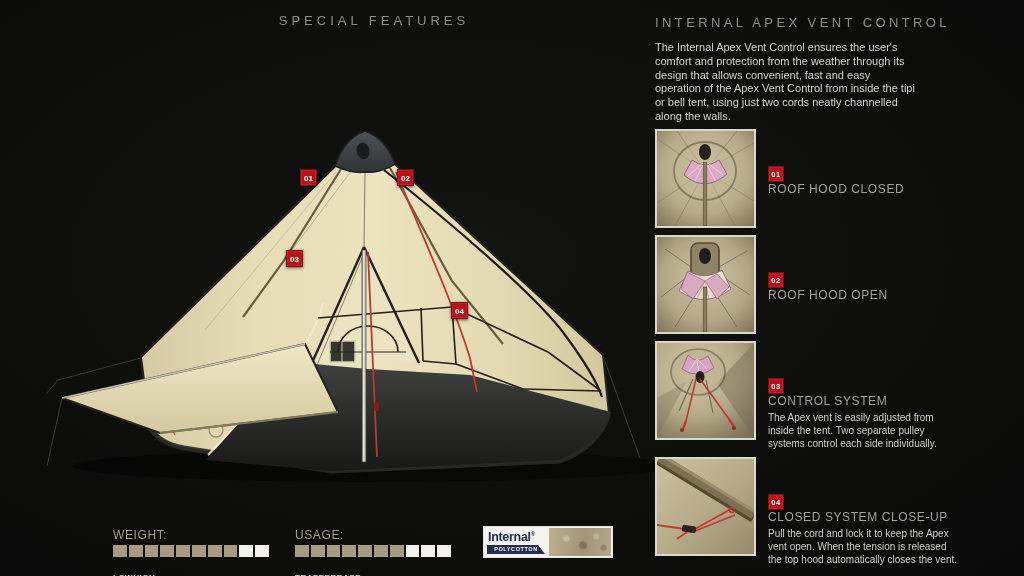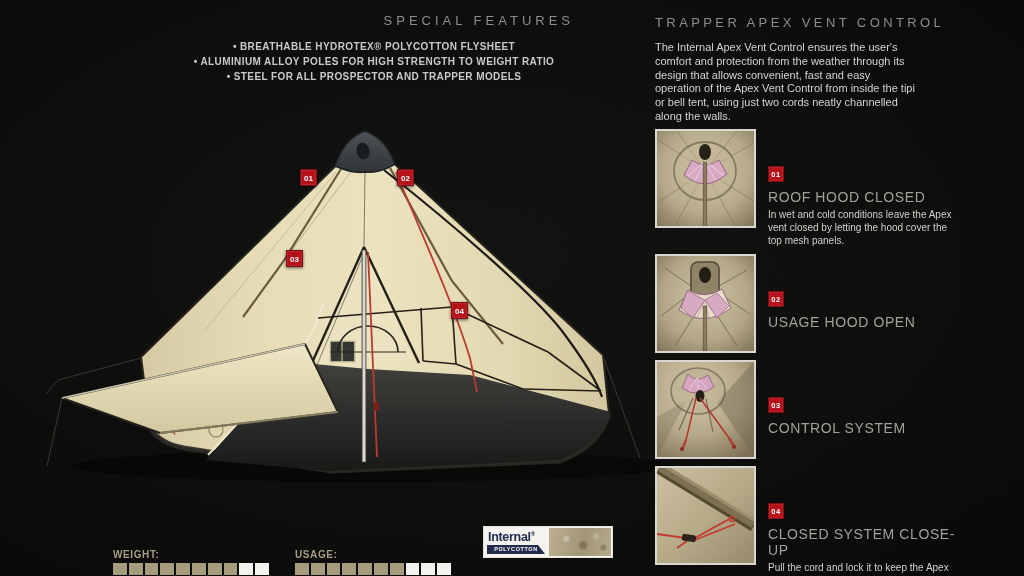--- a/index.html
+++ b/index.html
@@ -5,21 +5,21 @@
   html,body{margin:0;padding:0;background:#000;}
   .stage{
     position:relative;width:1024px;height:576px;overflow:hidden;
     background:radial-gradient(ellipse at 45% 45%, #131312 0%, #0e0e0d 55%, #090909 100%);
     font-family:"Liberation Sans", sans-serif;
     -webkit-font-smoothing:antialiased;
   }
   
   .features{position:absolute;left:174px;top:13px;width:400px;text-align:center;}
   .section-title{
-    font-size:13px;letter-spacing:4px;color:#8d8d8d;font-weight:400;text-align:right;
+    font-size:13px;letter-spacing:4px;color:#8d8d8d;font-weight:400;
   }
   .features .bullets{margin-top:11px;}
   .features .bullet{
     font-size:10px;line-height:15px;color:#c9c9c9;letter-spacing:.4px;font-weight:700;
   }
   
   .apex-head{position:absolute;left:655px;top:15px;width:360px;}
   .apex-head .section-title{letter-spacing:3.4px;text-align:left;}
   .apex-intro{
     position:absolute;left:655px;top:41px;width:262px;
@@ -32,32 +32,32 @@
     background:#b3a788;flex:0 0 auto;
   }
   .thumb svg{display:block;width:97px;height:95px;}
   .apex-item .itext{margin-left:12px;padding-top:34px;width:190px;}
   .badge{
     display:inline-block;width:16px;height:16px;line-height:16px;text-align:center;
     background:var(--accent-red,#b5121a);color:#fff;font-size:7.5px;font-weight:700;
     border:1px solid #7f0d13;box-shadow:inset 0 0 0 1px rgba(255,255,255,.07);
     box-sizing:border-box;letter-spacing:.5px;
   }
-  .item-title{font-size:14px;color:#a3a19c;letter-spacing:.6px;margin-top:7px;}
+  .item-title{font-size:12px;color:#a3a19c;letter-spacing:.6px;margin-top:0;}
   .item-text{font-size:10px;line-height:13px;color:#d0d0cd;margin-top:3px;}
   
   .marker{
     position:absolute;width:17px;height:17px;line-height:17px;text-align:center;
     background:var(--accent-red,#b5121a);color:#fff;font-size:8px;font-weight:700;
     border:1px solid #7f0d13;box-shadow:0 1px 3px rgba(0,0,0,.6), inset 0 0 0 1px rgba(255,255,255,.08);
     box-sizing:border-box;
   }
   
   .scale{position:absolute;}
-  .scale-label{font-size:10px;letter-spacing:.6px;color:#a69d87;margin-bottom:3px;font-weight:700;margin-top:21px;}
+  .scale-label{font-size:12px;letter-spacing:.6px;color:#a69d87;margin-bottom:3px;font-weight:400;}
   .sq-row{display:flex;}
   .sq{width:14px;height:12px;margin-right:2px;}
   .sq-filled{background:var(--tan,#a79b7d);}
   .sq-empty{background:#f2f1ed;}
   .scale-ends{display:flex;justify-content:flex-start;margin-top:16px;
     font-size:8px;color:#d9d4c7;letter-spacing:.5px;font-weight:700;}
   
   .logo{
     position:absolute;left:483px;top:526px;width:130px;height:32px;
     background:#f4f3ef;border:1px solid #e6e4dd;box-sizing:border-box;
@@ -206,29 +206,24 @@
     </g>
   </svg>
 
   <div class="marker" style="left:300px;top:169px;">01</div>
   <div class="marker" style="left:397px;top:169px;">02</div>
   <div class="marker" style="left:286px;top:250px;">03</div>
   <div class="marker" style="left:451px;top:302px;">04</div>
 
   <div class="features">
     <div class="section-title">SPECIAL FEATURES</div>
-    <div class="bullets">
-      <div class="bullet">• BREATHABLE HYDROTEX® POLYCOTTON FLYSHEET</div>
-      <div class="bullet">• ALUMINIUM ALLOY POLES FOR HIGH STRENGTH TO WEIGHT RATIO</div>
-      <div class="bullet">• STEEL FOR ALL PROSPECTOR AND TRAPPER MODELS</div>
-    </div>
   </div>
 
   <div class="apex-head">
-    <div class="section-title">TRAPPER APEX VENT CONTROL</div>
+    <div class="section-title">INTERNAL APEX VENT CONTROL</div>
   </div>
   <div class="apex-intro">The Internal Apex Vent Control ensures the user's comfort and protection from the weather through its design that allows convenient, fast and easy operation of the Apex Vent Control from inside the tipi or bell tent, using just two cords neatly channelled along the walls.</div>
 
   <div class="apex-items">
 
     <div class="apex-item">
       <div class="thumb">
         <svg viewBox="0 0 97 95">
           <defs>
               <radialGradient id="t1bg" cx="0.5" cy="0.42" r="0.75">
@@ -257,21 +252,20 @@
               <path d="M48,30 L48,53"></path>
               <path d="M48,30 L58,49"></path>
               <path d="M48,30 L66,44"></path>
           </g>
           <rect x="46.2" y="31" width="3.6" height="64" fill="#8a7c5b" stroke="#57492f" stroke-width="0.6"></rect>
         </svg>
       </div>
       <div class="itext">
         <span class="badge">01</span>
         <div class="item-title">ROOF HOOD CLOSED</div>
-        <div class="item-text">In wet and cold conditions leave the Apex vent closed by letting the hood cover the top mesh panels.</div>
       </div>
     </div>
 
     <div class="apex-item">
       <div class="thumb">
         <svg viewBox="0 0 97 95">
           <defs>
               <radialGradient id="t2bg" cx="0.5" cy="0.45" r="0.75">
             <stop offset="0" stop-color="#cfc4a4"></stop>
                 <stop offset="0.6" stop-color="#b2a686"></stop>
@@ -294,21 +288,21 @@
           <path d="M48,44 L60,37 L72,50 L60,62 Z" fill="#d5a5c1" opacity="0.9" stroke="#94657f" stroke-width="0.8"></path>
           <g stroke="#b98cab" stroke-width="0.7">
               <path d="M48,44 L40,62"></path>
               <path d="M48,44 L52,63"></path>
             </g>
           <rect x="46.2" y="50" width="3.6" height="45" fill="#8a7c5b" stroke="#57492f" stroke-width="0.6"></rect>
         </svg>
       </div>
       <div class="itext">
         <span class="badge">02</span>
-        <div class="item-title">USAGE HOOD OPEN</div>
+        <div class="item-title">ROOF HOOD OPEN</div>
       </div>
     </div>
 
     <div class="apex-item">
       <div class="thumb">
         <svg viewBox="0 0 97 95">
           <defs>
               <radialGradient id="t3bg" cx="0.4" cy="0.3" r="0.85">
             <stop offset="0" stop-color="#d4c9a9"></stop>
                 <stop offset="0.55" stop-color="#b5a989"></stop>
@@ -336,20 +330,21 @@
             <path d="M72,76 L77,84" stroke-width="2.4"></path>
               <path d="M29,78 L26,86" stroke-width="2.2"></path>
           </g>
           <circle cx="77" cy="85" r="2" fill="#8f2a20"></circle>
             <circle cx="25" cy="87" r="2" fill="#8f2a20"></circle>
         </svg>
       </div>
       <div class="itext">
         <span class="badge">03</span>
         <div class="item-title">CONTROL SYSTEM</div>
+        <div class="item-text">The Apex vent is easily adjusted from inside the tent. Two separate pulley systems control each side individually.</div>
       </div>
     </div>
 
     <div class="apex-item">
       <div class="thumb">
         <svg viewBox="0 0 97 95">
           <defs>
               <linearGradient id="t4bg" x1="0" y1="0" x2="1" y2="1">
             <stop offset="0" stop-color="#cdc1a1"></stop>
                 <stop offset="0.55" stop-color="#b5a887"></stop>

